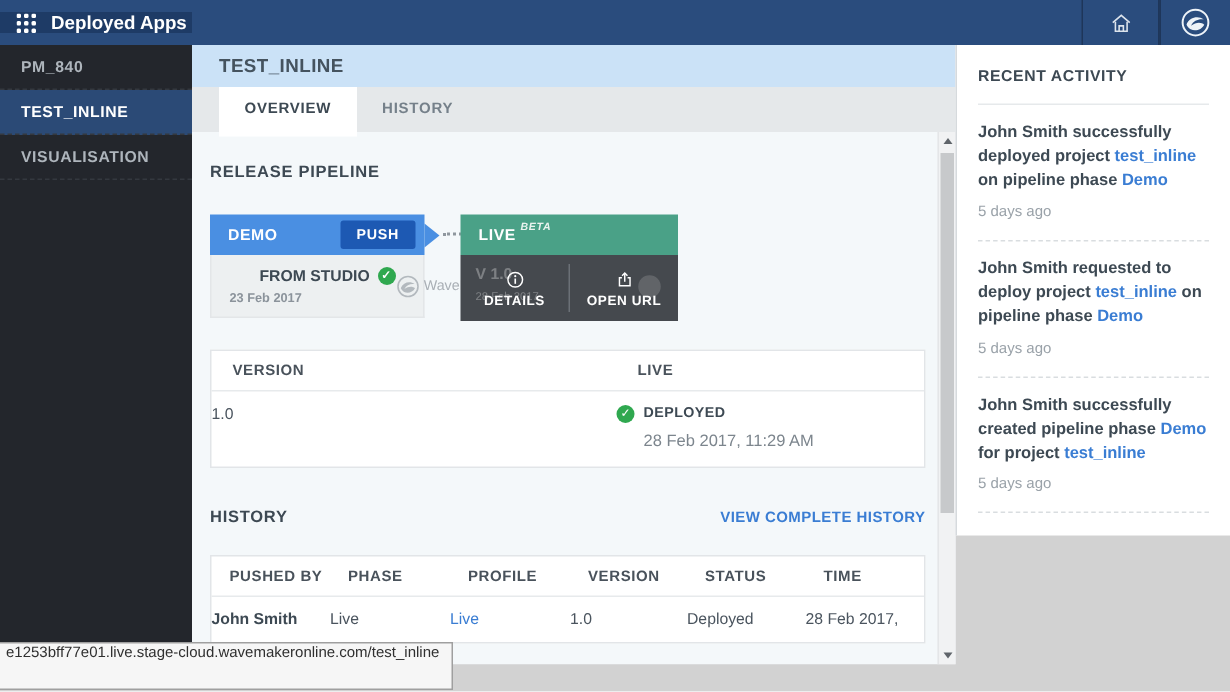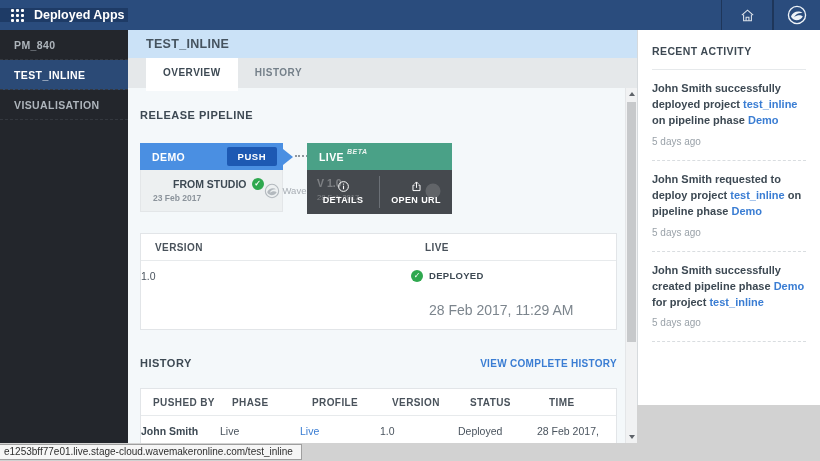--- a/index.html
+++ b/index.html
@@ -67,48 +67,48 @@
 
   .releases-head { margin-top:29px; }
   .table { margin-top:19px; background:#fff; border:1px solid #e2e5e8; }
   .nr-row { display:grid; grid-template-columns:270px 1fr; padding-left:14px; align-items:center; }
   .t-headrow { height:27px; border-bottom:1px solid #e7eaec; }
   .t-col { font-size:10px; font-weight:bold; color:#49525b; letter-spacing:0.4px; }
   .nr-datarow { padding:9px 0 11px; align-items:start; }
   .cell { font-size:10.5px; color:#4a545e; }
   .status-cell { display:flex; gap:6px; align-items:flex-start; }
   .dep-label { font-size:9.5px; font-weight:bold; color:#3d4953; letter-spacing:0.3px; }
-  .dep-time { font-size:14px; color:#7c858d; margin-top:21px; }
+  .dep-time { font-size:11px; color:#7c858d; margin-top:7px; }
 
   .history-head { margin-top:27px; }
   .h-row { display:grid; grid-template-columns:79px 80px 80px 78px 79px 1fr; padding-left:12px; align-items:center; }
   .h-datarow { padding:9px 0; }
   .cell-link { color:#3a7dd3; cursor:pointer; }
 
   
   .vscroll { position:absolute; top:58px; right:0; width:12px; bottom:0; background:#f1f2f3; border-left:1px solid #e4e6e8; }
   .scroll-up, .scroll-down { position:absolute; left:0; width:11px; height:12px; display:flex; align-items:center; justify-content:center; cursor:pointer; }
   .scroll-up { top:0; } .scroll-down { bottom:0; }
   .tri-up { width:0; height:0; border-left:3.5px solid transparent; border-right:3.5px solid transparent; border-bottom:4px solid #5f646a; }
   .tri-down { width:0; height:0; border-left:3.5px solid transparent; border-right:3.5px solid transparent; border-top:4px solid #5f646a; }
   .thumb { position:absolute; top:14px; left:1px; width:9px; height:240px; background:#c7c9cb; cursor:pointer; }
 
   
-  .activity { position:absolute; top:30px; left:637px; width:183px; height:375px; background:#fff; border-left:1px solid #d6dadd; padding:0 14px; }
+  .activity { position:absolute; top:30px; left:637px; width:183px; height:327px; background:#fff; border-left:1px solid #d6dadd; padding:0 14px; }
   .act-head { font-size:10.5px; font-weight:bold; color:#3d4953; letter-spacing:0.4px; padding:15px 0 12px; border-bottom:1px solid #e6e9eb; }
   .act-item { padding-top:11px; }
   .act-text { font-size:11px; line-height:1.45; color:#3d4953; font-weight:bold; }
   .act-link { color:#3a7dd3; cursor:pointer; }
   .act-time { font-size:10px; color:#9aa2a9; margin-top:7px; }
   .act-sep { border-top:1px dashed #d9dde0; margin-top:13px; }
 
   
   .bottom-strip { position:absolute; left:0; top:443px; width:820px; height:18px; background:#d2d2d2; }
   .footer-text { position:absolute; left:4px; top:0; font-size:10px; color:#3c3c3c; white-space:nowrap; }
-  .link-preview { position:absolute; left:0; bottom:1px; background:#f6f6f6; border:1px solid #9f9f9f; border-left:none; font-size:10px; color:#2f2f2f; padding:1px 8px 2px 4px; white-space:nowrap; z-index:3; }
+  .link-preview { position:absolute; left:0; bottom:1px; background:#f6f6f6; border:1px solid #9f9f9f; border-left:none; font-size:10px; color:#2f2f2f; padding:1px 8px 18px 4px; white-space:nowrap; z-index:3; }
 </style>
 </head>
 <body>
 
 <div class="screen">
 
   <header class="topbar">
     <div class="brand">
       <span class="grid-icon">
         <svg width="13" height="13" viewBox="0 0 13 13">

